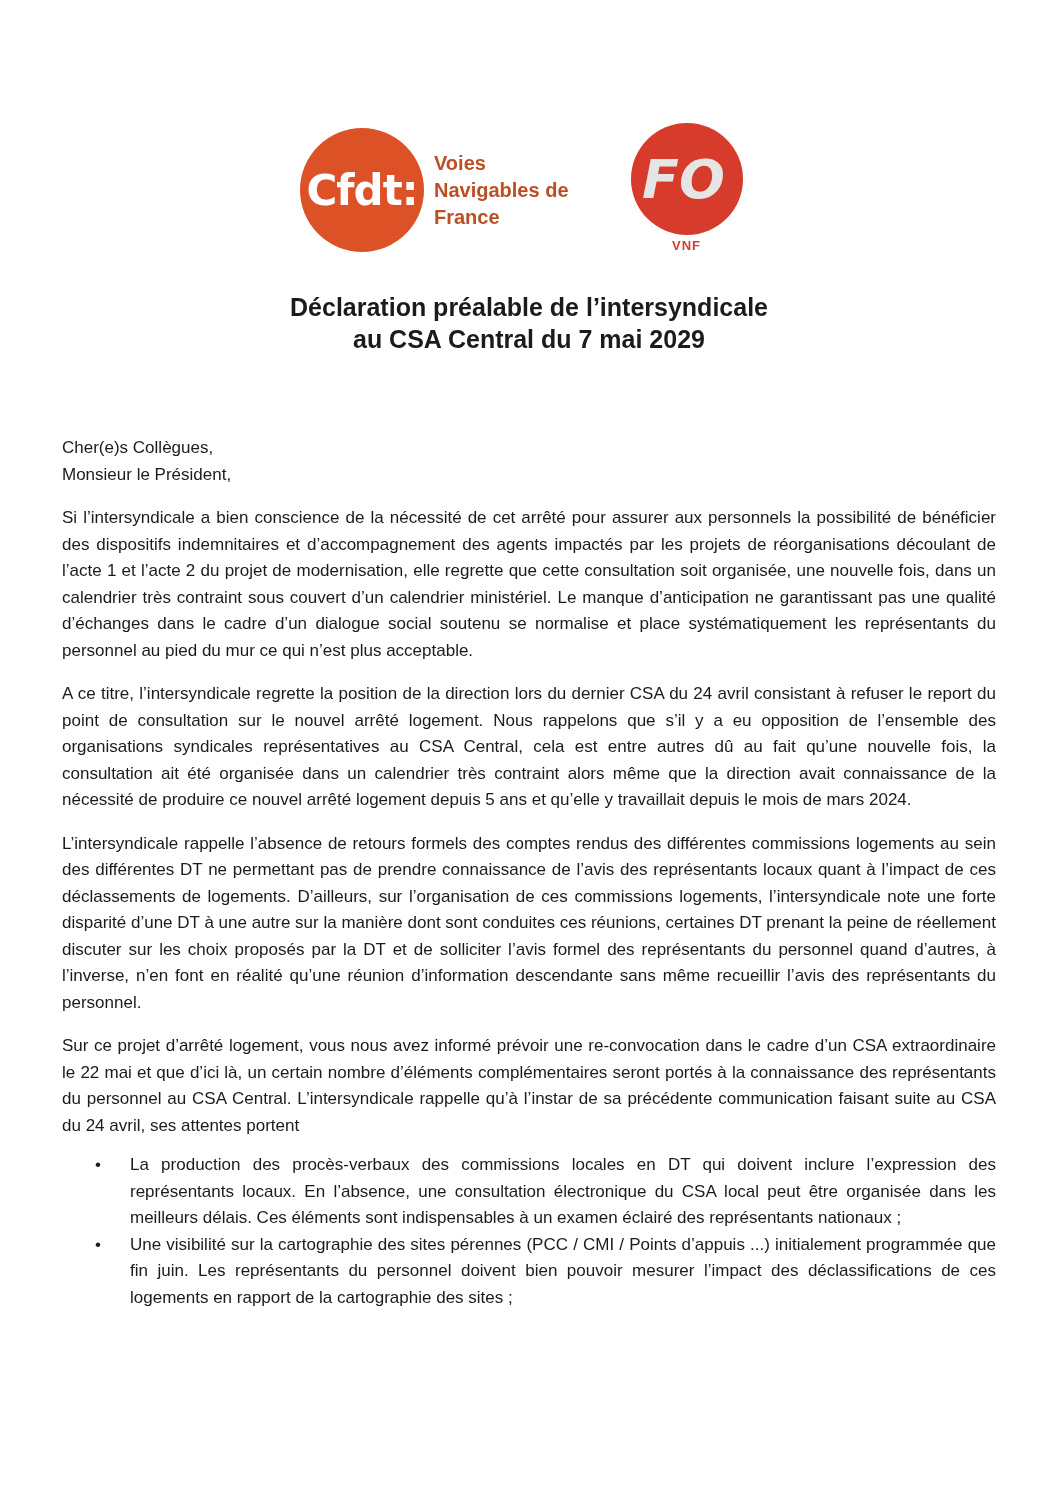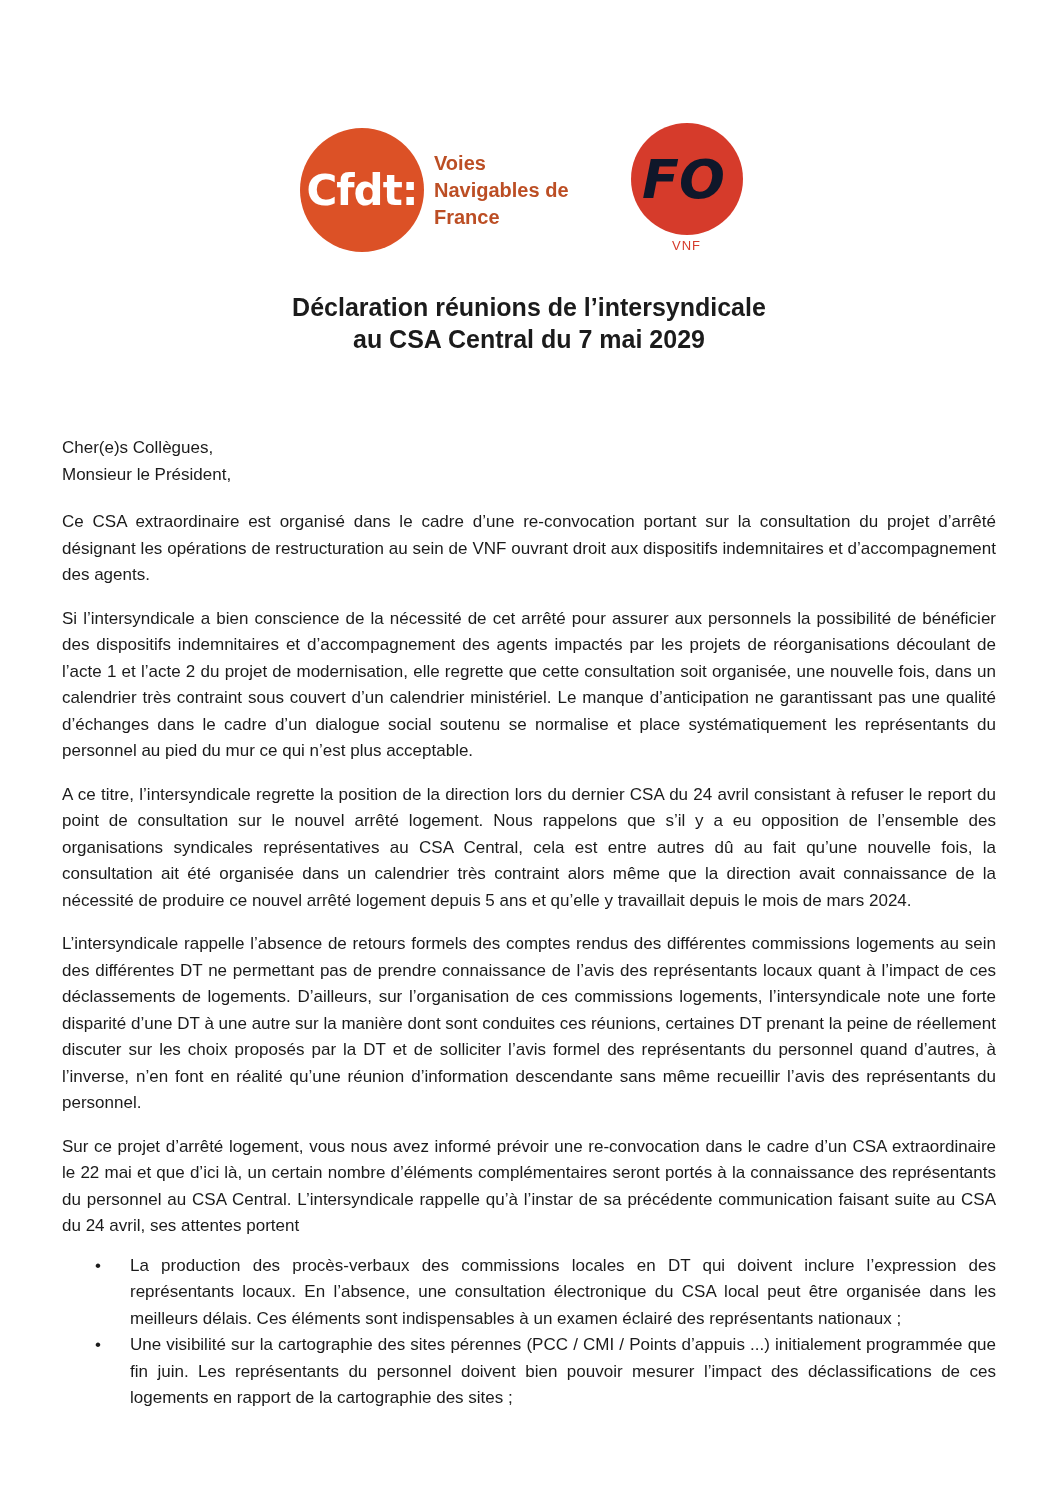--- a/index.html
+++ b/index.html
@@ -47,31 +47,31 @@
     margin: -5px 0 0 62px;
     display: flex; flex-direction: column; align-items: center;
   }
   .fo-circle {
     width: 112px; height: 112px;
     border-radius: 50%;
     background: var(--fo_red, #D63B2B);
     display: flex; align-items: center; justify-content: center;
   }
   .fo-circle span {
-    color: #0f172a;
+    color: #e5e5e5;
     font-style: italic;
     font-weight: 800;
     font-size: 54px;
     font-family: "DejaVu Sans", sans-serif;
     padding-right: 6px;
   }
   .fo-vnf {
     margin-top: 3px;
     color: var(--fo_red, #D63B2B);
-    font-weight: 400;
+    font-weight: 700;
     font-size: 13px;
     letter-spacing: 1px;
   }
   
   .content { margin: 0 62px; font-size: 17px; line-height: 26.5px; }
   .doc-title {
     margin-top: 37px;
     text-align: center;
     font-weight: 700;
     font-size: 25px;
@@ -113,30 +113,29 @@
       <div class="fo-circle">
         <span>FO</span>
       </div>
       <div class="fo-vnf">VNF</div>
     </div>
   </div>
 
   <div class="content">
 
     <div class="doc-title">
-      <div>Déclaration réunions de l’intersyndicale</div>
+      <div>Déclaration préalable de l’intersyndicale</div>
       <div>au CSA Central du 7 mai 2029</div>
     </div>
 
     <div class="salutation">
       <div>Cher(e)s Collègues,</div>
       <div>Monsieur le Président,</div>
     </div>
 
-    <p class="para first">Ce CSA extraordinaire est organisé dans le cadre d’une re-convocation portant sur la consultation du projet d’arrêté désignant les opérations de restructuration au sein de VNF ouvrant droit aux dispositifs indemnitaires et d’accompagnement des agents.</p>
     <p class="para">Si l’intersyndicale a bien conscience de la nécessité de cet arrêté pour assurer aux personnels la possibilité de bénéficier des dispositifs indemnitaires et d’accompagnement des agents impactés par les projets de réorganisations découlant de l’acte 1 et l’acte 2 du projet de modernisation, elle regrette que cette consultation soit organisée, une nouvelle fois, dans un calendrier très contraint sous couvert d’un calendrier ministériel. Le manque d’anticipation ne garantissant pas une qualité d’échanges dans le cadre d’un dialogue social soutenu se normalise et place systématiquement les représentants du personnel au pied du mur ce qui n’est plus acceptable.</p>
     <p class="para">A ce titre, l’intersyndicale regrette la position de la direction lors du dernier CSA du 24 avril consistant à refuser le report du point de consultation sur le nouvel arrêté logement. Nous rappelons que s’il y a eu opposition de l’ensemble des organisations syndicales représentatives au CSA Central, cela est entre autres dû au fait qu’une nouvelle fois, la consultation ait été organisée dans un calendrier très contraint alors même que la direction avait connaissance de la nécessité de produire ce nouvel arrêté logement depuis 5 ans et qu’elle y travaillait depuis le mois de mars 2024.</p>
     <p class="para">L’intersyndicale rappelle l’absence de retours formels des comptes rendus des différentes commissions logements au sein des différentes DT ne permettant pas de prendre connaissance de l’avis des représentants locaux quant à l’impact de ces déclassements de logements. D’ailleurs, sur l’organisation de ces commissions logements, l’intersyndicale note une forte disparité d’une DT à une autre sur la manière dont sont conduites ces réunions, certaines DT prenant la peine de réellement discuter sur les choix proposés par la DT et de solliciter l’avis formel des représentants du personnel quand d’autres, à l’inverse, n’en font en réalité qu’une réunion d’information descendante sans même recueillir l’avis des représentants du personnel.</p>
     <p class="para">Sur ce projet d’arrêté logement, vous nous avez informé prévoir une re-convocation dans le cadre d’un CSA extraordinaire le 22 mai et que d’ici là, un certain nombre d’éléments complémentaires seront portés à la connaissance des représentants du personnel au CSA Central. L’intersyndicale rappelle qu’à l’instar de sa précédente communication faisant suite au CSA du 24 avril, ses attentes portent</p>
 
     <ul class="bullets">
       <li>
         <span class="marker">•</span>
         <span>La production des procès-verbaux des commissions locales en DT qui doivent inclure l’expression des représentants locaux. En l’absence, une consultation électronique du CSA local peut être organisée dans les meilleurs délais. Ces éléments sont indispensables à un examen éclairé des représentants nationaux ;</span>
       </li>

